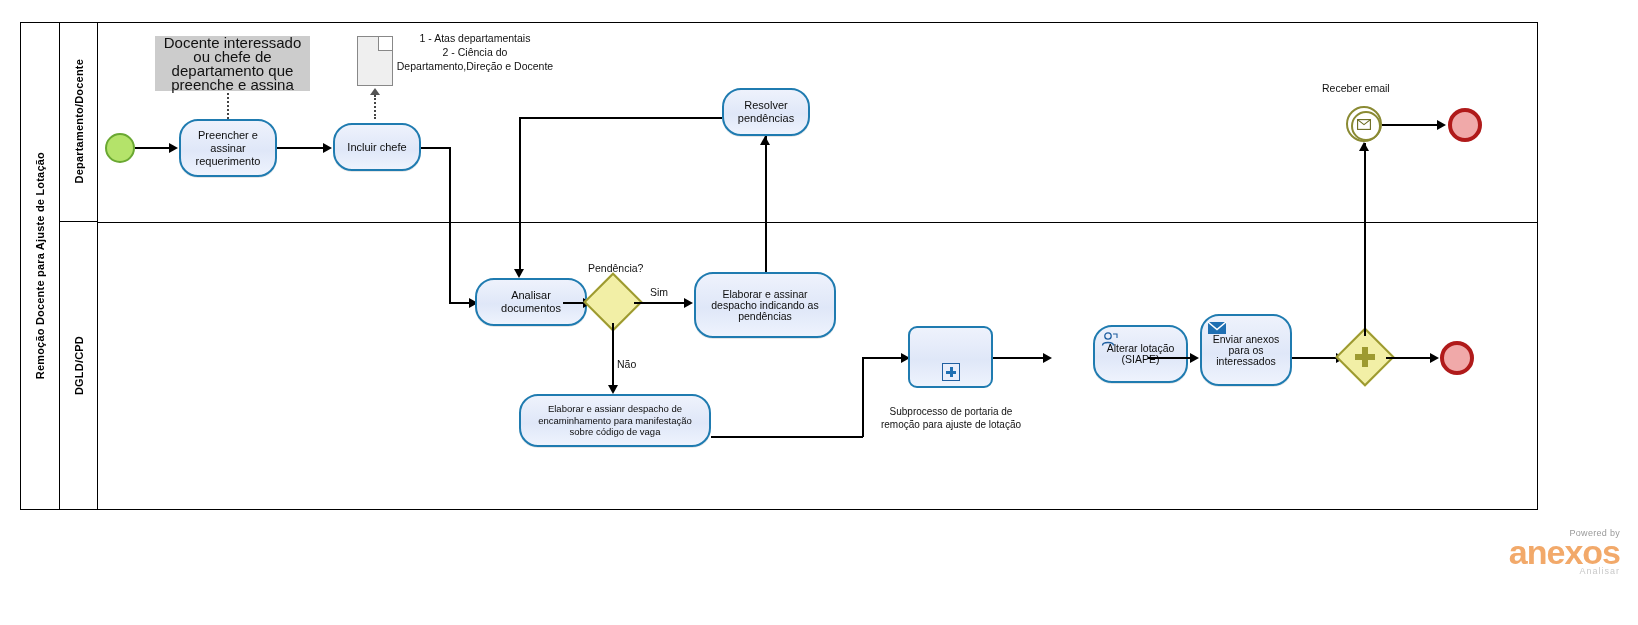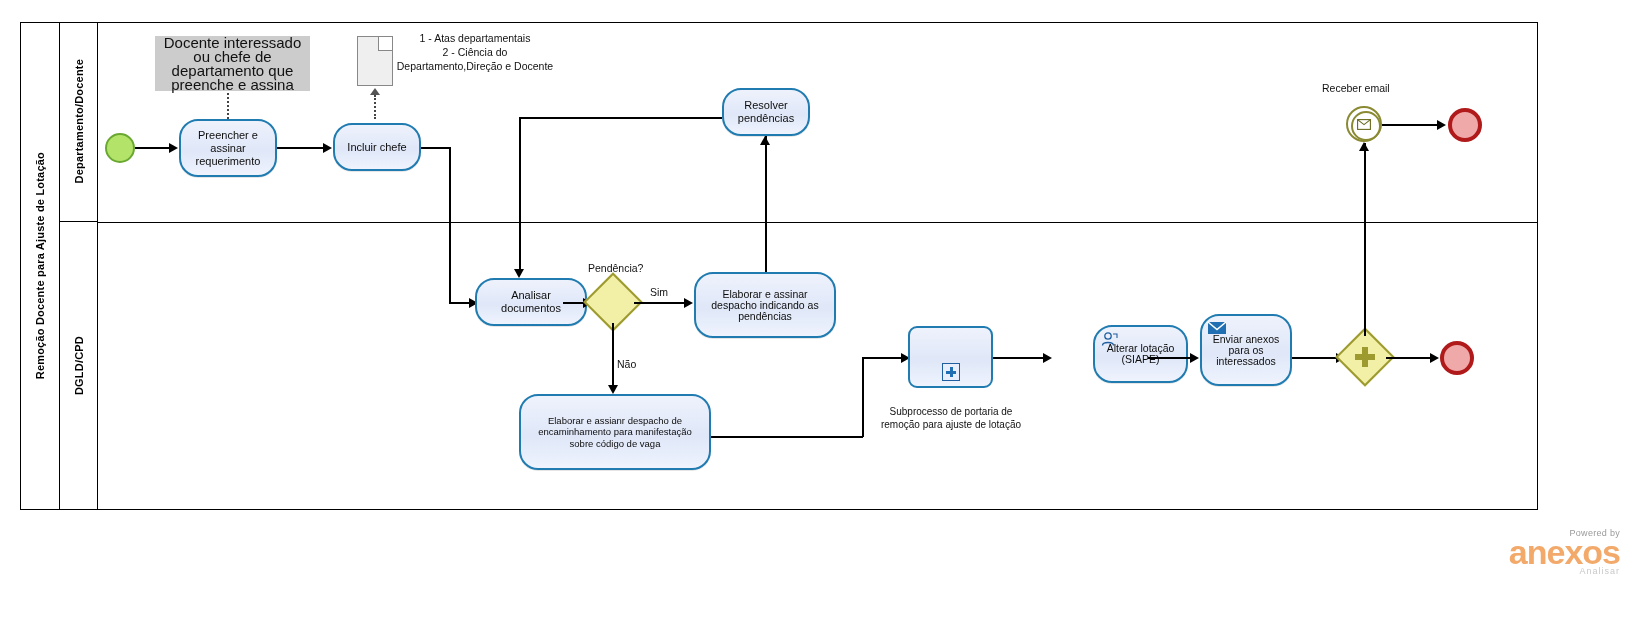--- a/index.html
+++ b/index.html
@@ -168,21 +168,21 @@
   <div class="arw arw-d" style="left:608px;top:385px;"></div>
   <div class="lbl" style="left:617px;top:358px;">Não</div>
 
   <div class="task sm" style="left:694px;top:272px;width:142px;height:66px;">
     <span>Elaborar e assinar despacho indicando as pendências</span>
   </div>
 
   <div class="ln lnv" style="left:765px;top:136px;height:136px;"></div>
   <div class="arw arw-u" style="left:760px;top:136px;"></div>
 
-  <div class="task tiny" style="left:519px;top:394px;width:192px;height:76px;">
+  <div class="task tiny" style="left:519px;top:394px;width:192px;height:53px;">
     <span>Elaborar e assianr despacho de encaminhamento para manifestação sobre código de vaga</span>
   </div>
 
   <div class="ln lnh" style="left:711px;top:436px;width:152px;"></div>
   <div class="ln lnv" style="left:862px;top:357px;height:80px;"></div>
   <div class="ln lnh" style="left:862px;top:357px;width:42px;"></div>
   <div class="arw arw-r" style="left:901px;top:353px;"></div>
 
   <div class="subproc" style="left:908px;top:326px;width:85px;height:62px;">
     <div class="plus-marker"></div>

